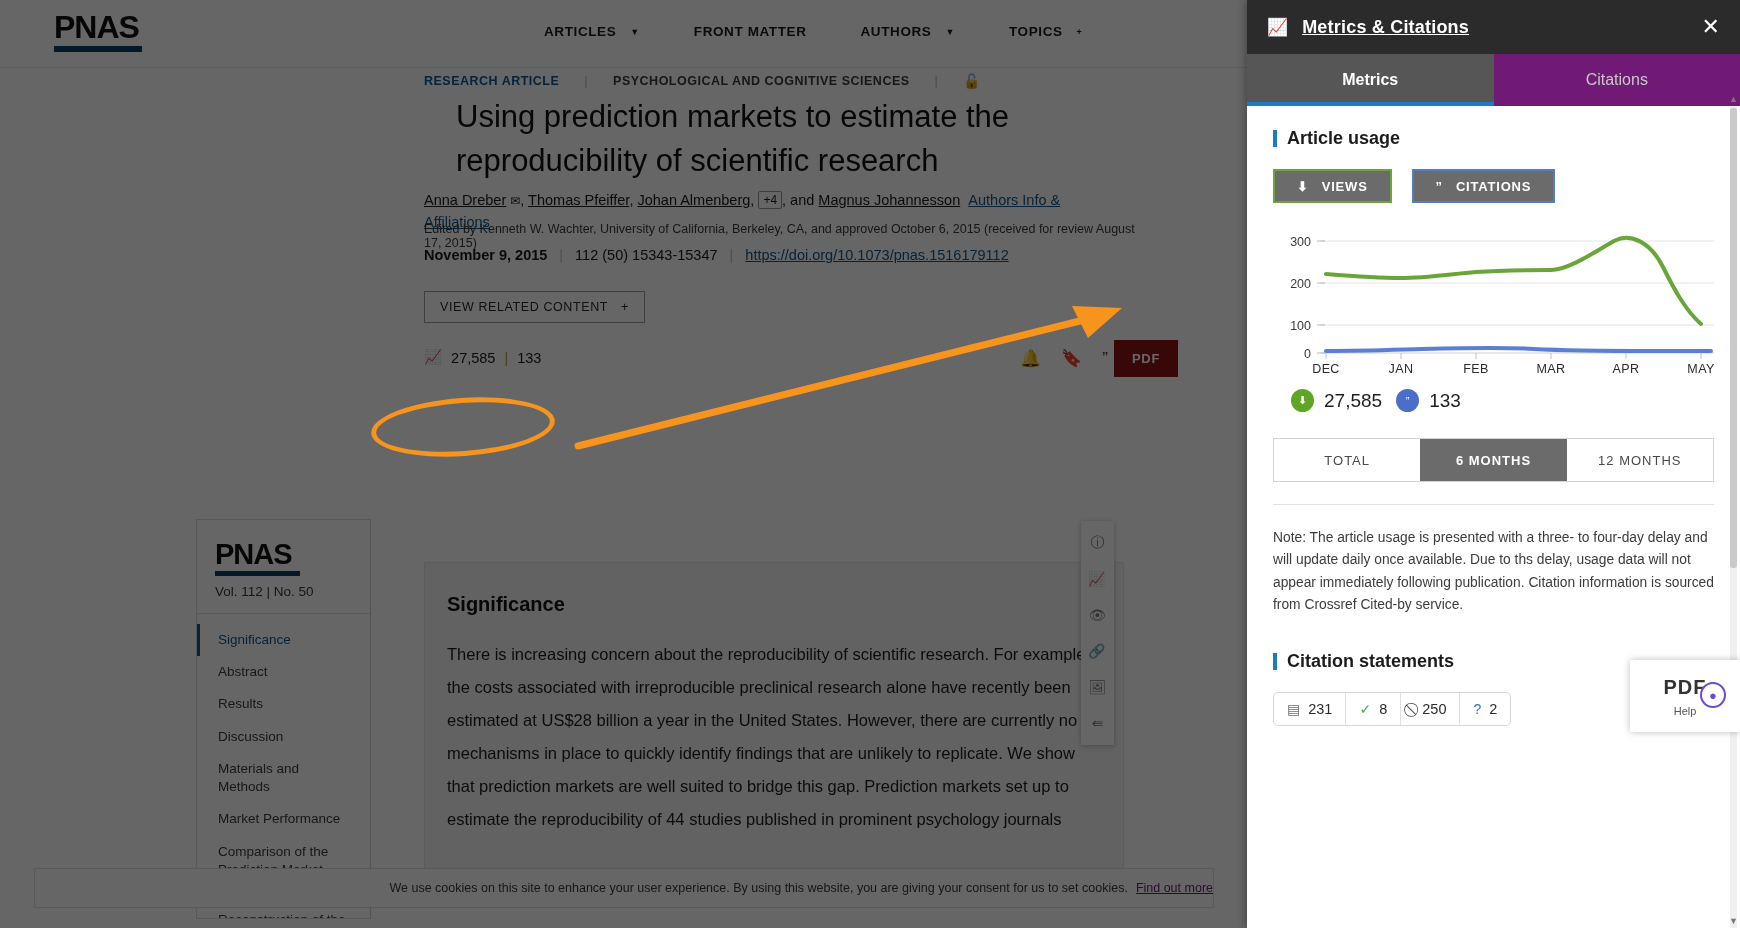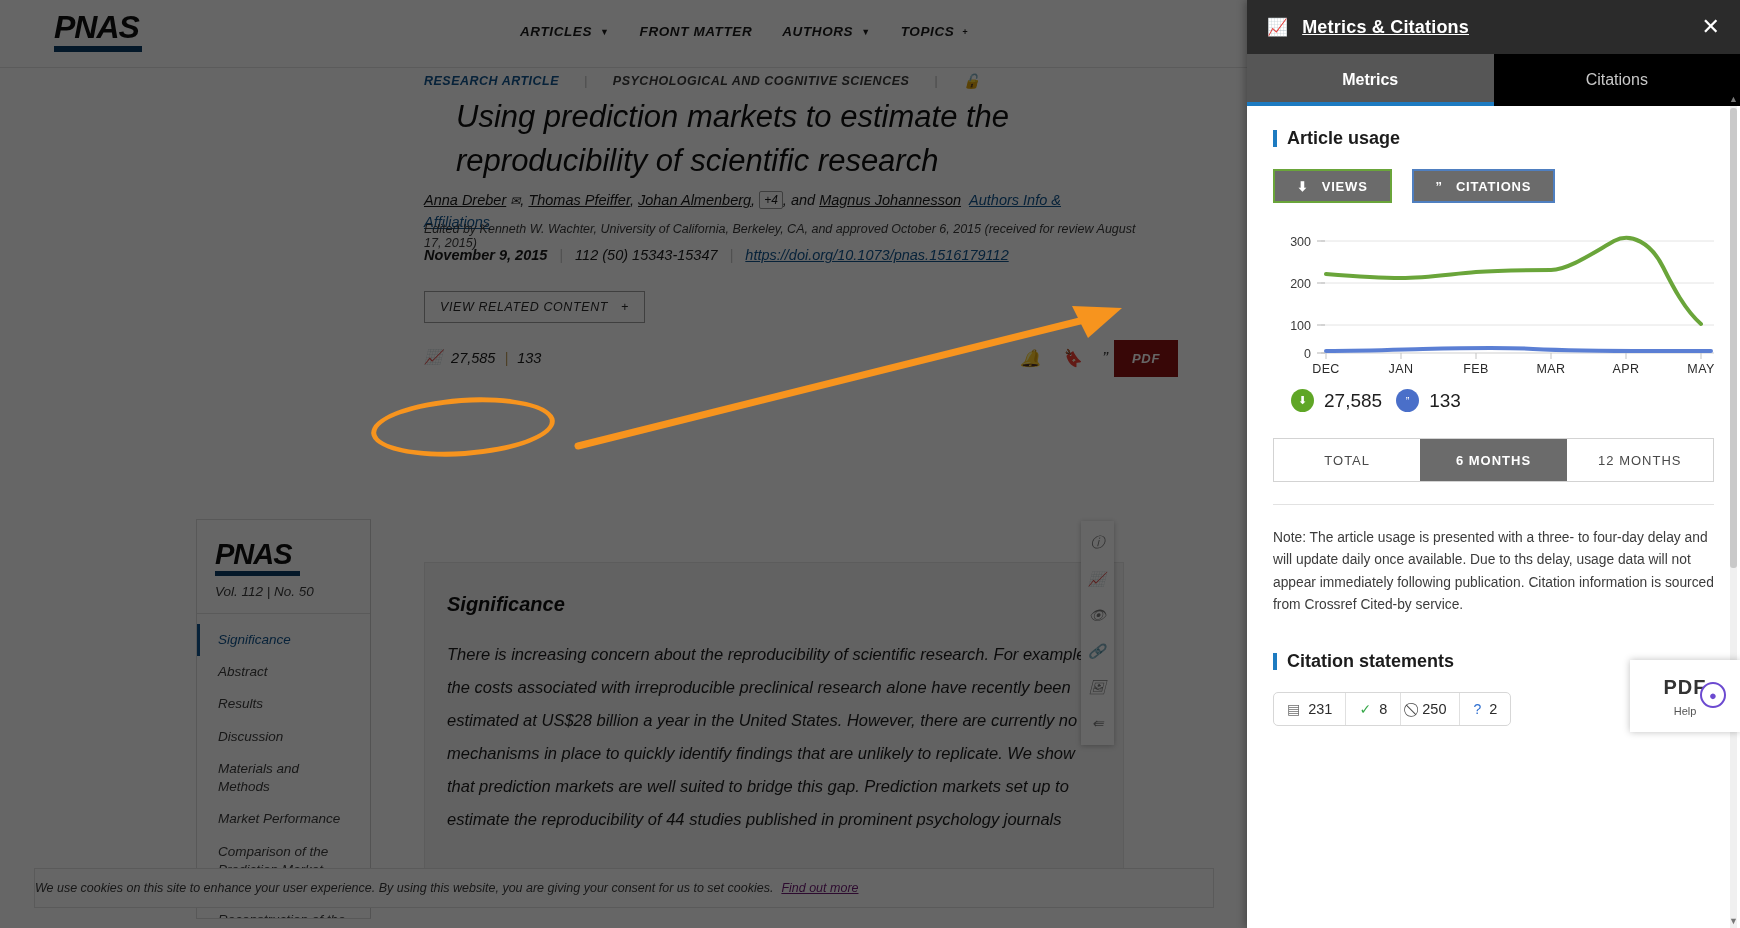--- a/index.html
+++ b/index.html
@@ -7,21 +7,21 @@
     width: 1740px; height: 928px;
     font-family: "Liberation Sans", sans-serif;
     overflow: hidden; background: #ffffff;
   }
   #root { position: relative; width: 1740px; height: 928px; overflow: hidden; }
 
   
   .page {
     position: absolute; left: 0; top: 0;
     width: 1290px; height: 928px;
-    background: #ffffff; overflow: hidden; font-style: italic;
+    background: #ffffff; overflow: hidden;
   }
   .page-dim {
     position: absolute; left: 0; top: 0;
     width: 1247px; height: 928px;
     background: rgba(0,0,0,0.60);
     z-index: 60; pointer-events: none;
   }
 
   
   .site-header {
@@ -34,22 +34,22 @@
     font-weight: bold; font-size: 32px; letter-spacing: -1px;
     color: #101010; line-height: 1;
   }
   .logo-rule { width: 88px; height: 6px; background: #0b3d68; margin-top: 3px; }
   .main-nav {
     position: absolute; left: 520px; top: 24px;
     display: flex; gap: 30px; align-items: center;
   }
   .nav-item {
     font-size: 13.5px; font-weight: bold; letter-spacing: 0.6px;
-    color: #1a1a1a; display: flex; align-items: center; gap: 8px;
-    cursor: pointer; white-space: nowrap;
+    color: #1a1a1a; display: flex; align-items: center; gap: 14px;
+    cursor: pointer; white-space: nowrap; margin-left: 24px;
   }
   .caret { font-size: 9px; }
   .crumbs {
     position: absolute; left: 424px; top: 73px;
     font-size: 12.5px; font-weight: bold; letter-spacing: 0.5px;
     display: flex; align-items: center; gap: 25px;
   }
   .crumb-type { color: #12558f; }
   .crumb-sep { color: #b9b9b9; font-weight: normal; }
   .crumb-subject { color: #3a3a3a; }
@@ -157,21 +157,21 @@
     width: 31px; height: 32px; display: flex; align-items: center;
     justify-content: center; color: #7b7b7b; font-size: 14px; cursor: pointer;
   }
   .vt-btn.sel { color: #2277c4; }
 
   
   .cookie-bar {
     position: absolute; left: 34px; bottom: 20px;
     width: 1180px; height: 40px; background: #ffffff;
     border: 1px solid #e0e0e0; display: flex; align-items: center;
-    justify-content: flex-start; font-size: 12.5px; color: #3a3a3a;
+    justify-content: flex-end; font-size: 12.5px; color: #3a3a3a;
     z-index: 45;
   }
   .cookie-bar a { color: #701a75; text-decoration: underline; margin-left: 8px; }
 
   
   .anno { position: absolute; z-index: 70; pointer-events: none; }
   .ellipse {
     left: 371px; top: 398px; width: 184px; height: 58px;
     border: 5px solid #f7941e; border-radius: 50%;
     transform: rotate(-4deg);
@@ -189,21 +189,21 @@
     display: flex; align-items: center; padding: 0 20px; flex: 0 0 auto;
   }
   .panel-title {
     font-size: 18px; font-weight: bold; margin-left: 14px; letter-spacing: 0.2px; text-decoration: underline;
   }
   .panel-trend { font-size: 17px; color: #ffffff; }
   .panel-close {
     margin-left: auto; font-size: 22px; cursor: pointer; line-height: 1;
     font-weight: 300;
   }
-  .panel-tabs { display: flex; height: 52px; background: #000000; flex: 0 0 auto; }
+  .panel-tabs { display: flex; height: 52px; background: #701a75; flex: 0 0 auto; }
   .ptab {
     flex: 1; display: flex; align-items: center; justify-content: center;
     font-size: 16px; cursor: pointer; color: #c8c8c8; position: relative;
   }
   .ptab.active {
     background: #565656; color: #ffffff; font-weight: bold;
   }
   .ptab.active::after {
     content: ""; position: absolute; left: 0; right: 0; bottom: 0;
     height: 4px; background: #1d7bc1;

